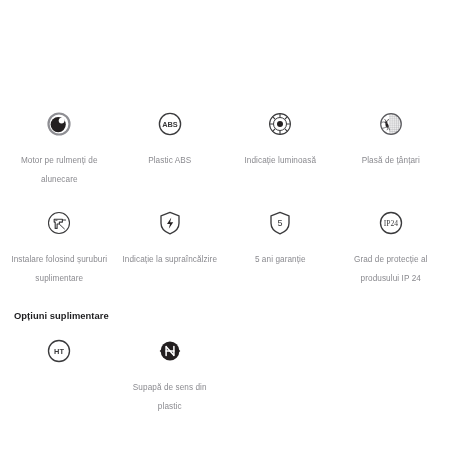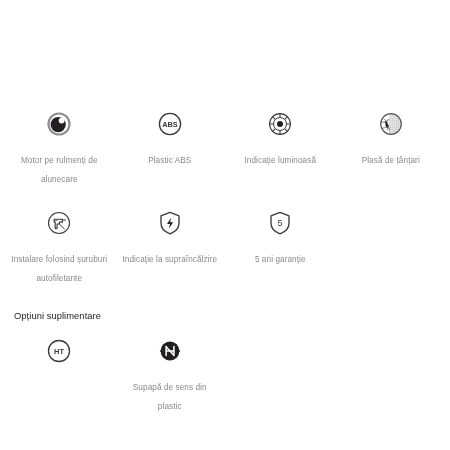--- a/index.html
+++ b/index.html
@@ -56,21 +56,21 @@
     text-align: center;
     letter-spacing: 0.08px;
     max-width: 104px;
   }
   .row-2 {
     margin-top: 18px;
   }
   .section-heading {
     margin: 22px 4px 0 14px;
     font-size: 9.4px;
-    font-weight: normal;
+    font-weight: bold;
     color: #1d1d1f;
     letter-spacing: 0.05px;
   }
   .extras-grid {
     display: grid;
     grid-template-columns: repeat(4, 1fr);
     padding: 0 4px;
     margin-top: 14px;
   }
   .dark-fill { fill: #231f20; }
@@ -182,21 +182,21 @@
     <div class="feature">
       <span class="feature-icon">
         <svg viewBox="0 0 32 32">
           <circle cx="16" cy="16" r="10.5" class="stroke-thin"></circle>
           <path d="M11.2 12.2 H19.4 V15.1 H16.4 L16.4 17.0 H14.1 L14.1 21.4 H12.2 L12.2 15.1 H11.2 Z" fill="none" stroke="#3a3a3c" stroke-width="1.15" stroke-linejoin="round"></path>
           <path d="M19.4 13.0 L22.6 13.0" stroke="#3a3a3c" stroke-width="1.1" stroke-linecap="round"></path>
           <path d="M16.6 17.4 L21.4 21.9" stroke="#3a3a3c" stroke-width="1.0" stroke-linecap="round"></path>
           <path d="M12.2 13.3 H14.4" stroke="#3a3a3c" stroke-width="0.8"></path>
         </svg>
       </span>
-      <span class="feature-label">Instalare folosind șuruburi autofiletante</span>
+      <span class="feature-label">Instalare folosind șuruburi suplimentare</span>
     </div>
 
     <div class="feature">
       <span class="feature-icon">
         <svg viewBox="0 0 32 32">
           <path d="M16 5.4 L25 8.9 V16.2 C25 21.3 21.2 24.9 16 26.8 C10.8 24.9 7 21.3 7 16.2 V8.9 Z" fill="none" stroke="#3a3a3c" stroke-width="1.35" stroke-linejoin="round"></path>
           <path d="M17.3 10.6 L13.0 17.0 H16.0 L14.8 21.8 L19.2 15.2 H16.1 Z" class="dark-fill"></path>
         </svg>
       </span>
       <span class="feature-label">Indicație la supraîncălzire</span>
@@ -205,20 +205,29 @@
     <div class="feature">
       <span class="feature-icon">
         <svg viewBox="0 0 32 32">
           <path d="M16 5.4 L25 8.9 V16.2 C25 21.3 21.2 24.9 16 26.8 C10.8 24.9 7 21.3 7 16.2 V8.9 Z" fill="none" stroke="#3a3a3c" stroke-width="1.35" stroke-linejoin="round"></path>
           <text x="16" y="19.3" class="icon-num">5</text>
         </svg>
       </span>
       <span class="feature-label">5 ani garanție</span>
     </div>
 
+    <div class="feature">
+      <span class="feature-icon">
+        <svg viewBox="0 0 32 32">
+          <circle cx="16" cy="16" r="10.5" class="stroke"></circle>
+          <text x="16" y="18.8" class="icon-text-sm">IP24</text>
+        </svg>
+      </span>
+      <span class="feature-label">Grad de protecție al produsului IP 24</span>
+    </div>
   </div>
 
   <div class="section-heading">Opțiuni suplimentare</div>
 
   <div class="extras-grid">
 
     <div class="feature">
       <span class="feature-icon">
         <svg viewBox="0 0 32 32">
           <circle cx="16" cy="16" r="10.5" class="stroke"></circle>

